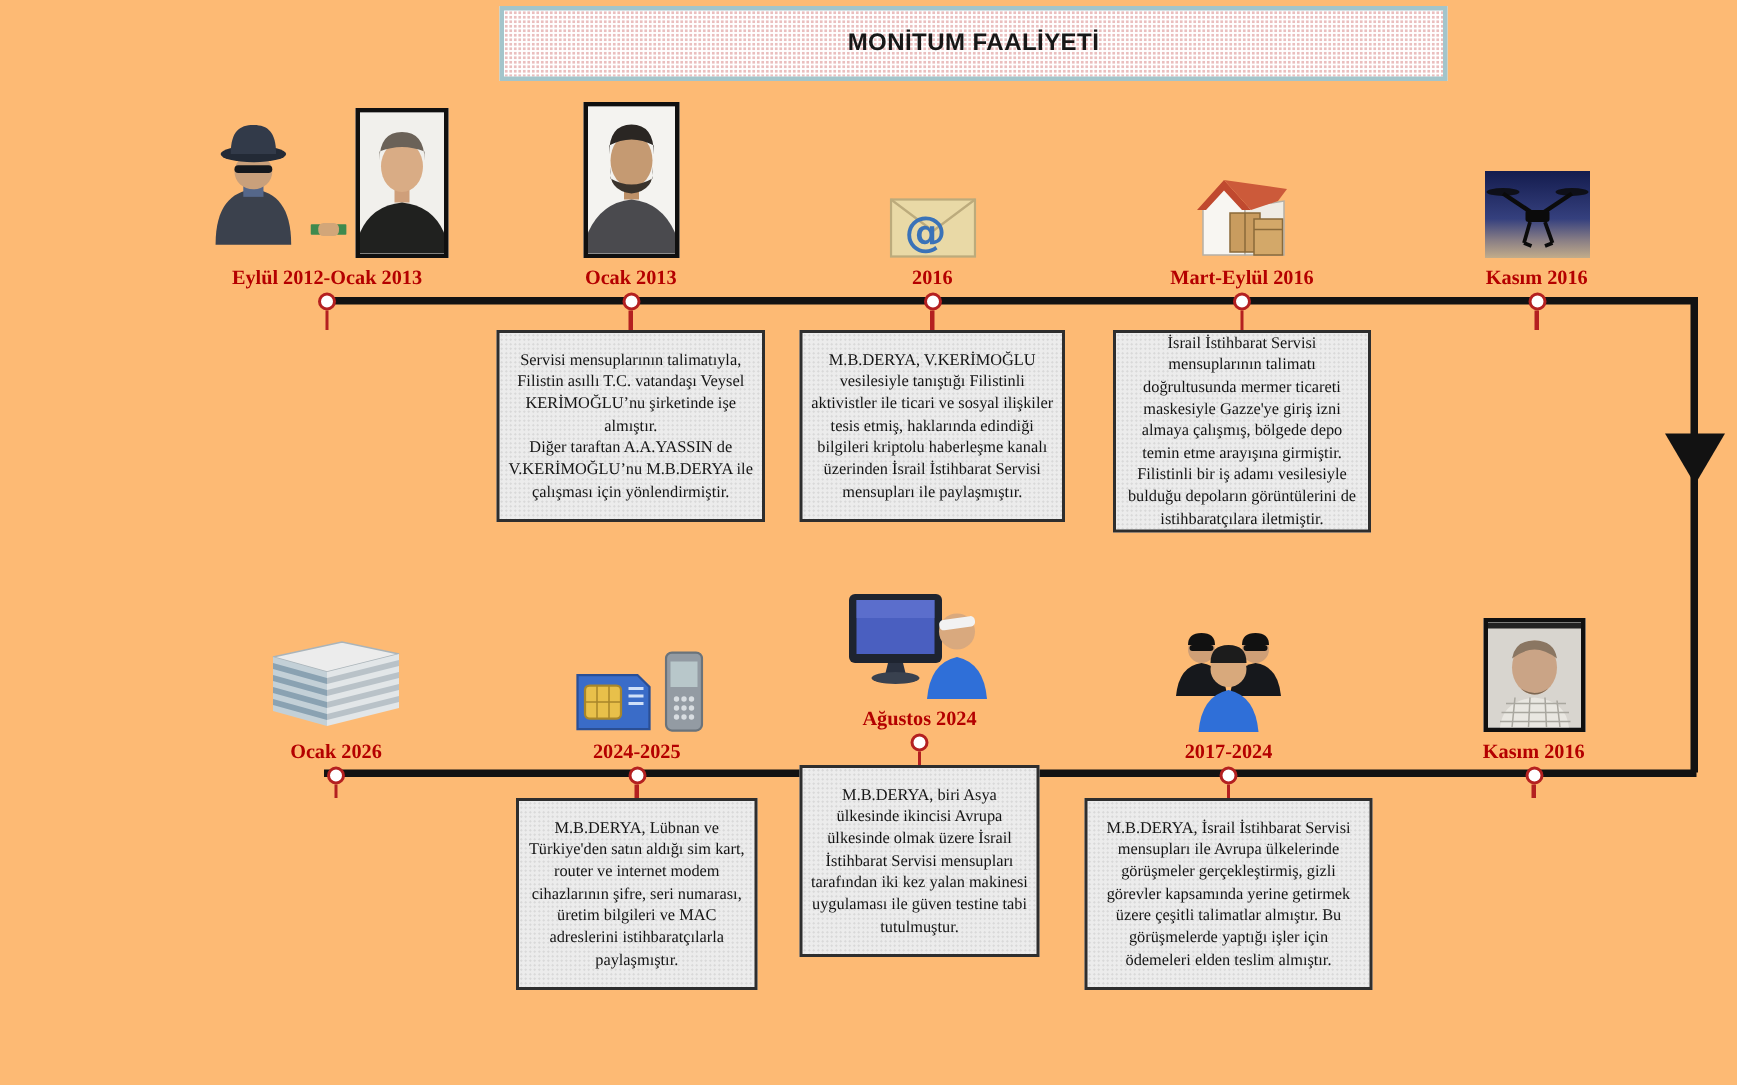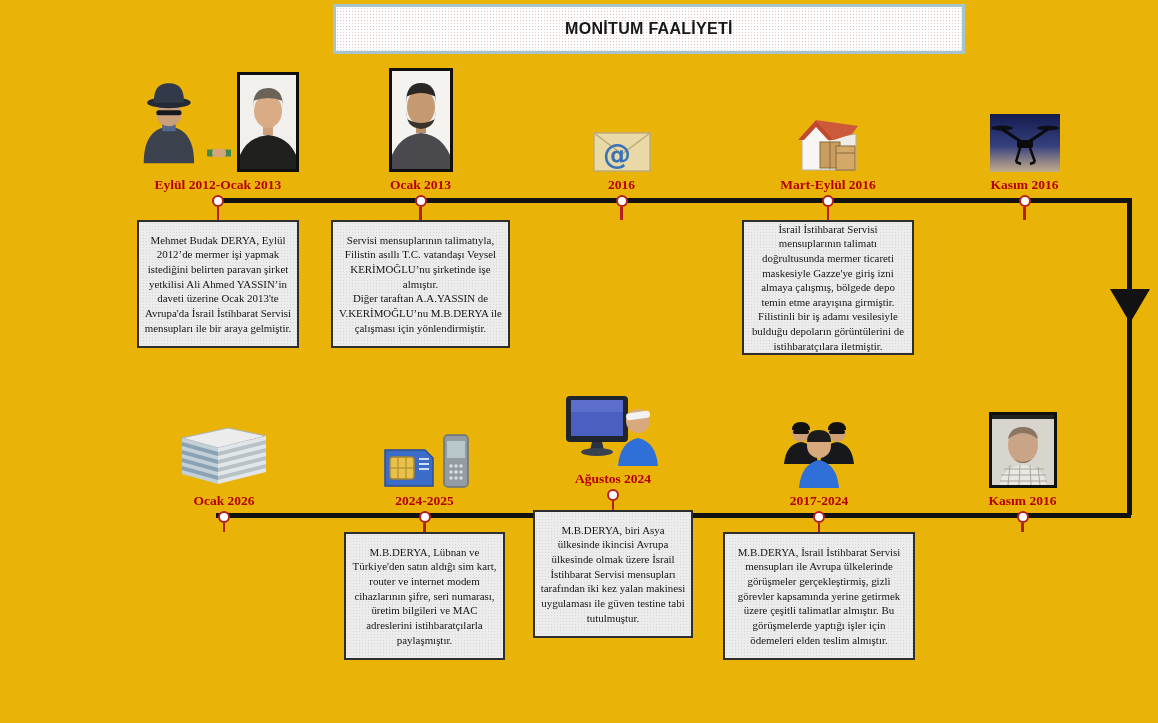--- a/index.html
+++ b/index.html
@@ -1,16 +1,16 @@
 <!DOCTYPE html>
 <html><head>
 <meta charset="utf-8">
 <style>
   html,body{margin:0;padding:0;background:#fff;}
-  .canvas{position:relative;width:1158px;height:723px;background:#eab308;overflow:hidden;
+  .canvas{position:relative;width:1158px;height:723px;background:#fdba74;overflow:hidden;
           font-family:"Liberation Serif",serif;}
 
   
   .title-box{position:absolute;left:333px;top:4px;width:626px;height:44px;
     border:3px solid #a3c5cb;
     background-color:#fff;
     background-image:radial-gradient(#eabfbf 0.9px, transparent 0.9px);
     background-size:3px 3px;
     display:flex;align-items:center;justify-content:center;}
   .title-box span{font-family:"Liberation Sans",sans-serif;font-weight:bold;
@@ -88,23 +88,20 @@
           <ellipse cx="28" cy="36" rx="14" ry="17" fill="#d9ac85"></ellipse>
           <path d="M13 32 Q13 13 28 13 Q43 13 43 32 L43 26 Q28 20 13 26 Z" fill="#6b6258"></path>
         </svg>
       </div>
     </div>
     <div class="date">Eylül 2012-Ocak 2013</div>
     <div class="connector">
       <span class="dot"></span>
       <span class="stem"></span>
     </div>
-    <div class="box">
-      <p>Mehmet Budak DERYA, Eylül 2012’de mermer işi yapmak istediğini belirten paravan şirket yetkilisi Ali Ahmed YASSIN’in daveti üzerine Ocak 2013'te Avrupa'da İsrail İstihbarat Servisi mensupları ile bir araya gelmiştir.</p>
-    </div>
   </div>
 
   <div class="group g-top" style="left:331px;top:62px;width:179px;">
     <div class="icon-area">
       <div class="photo-frame">
         <svg width="58" height="98" viewBox="0 0 58 98">
           <rect width="58" height="98" fill="#f4f3f0"></rect>
           <rect x="24" y="48" width="10" height="14" fill="#bd9067"></rect>
           <path d="M0 98 L0 84 Q9 64 29 62 Q49 64 58 84 L58 98 Z" fill="#4a4a4e"></path>
           <ellipse cx="29" cy="36" rx="14" ry="18" fill="#c59a72"></ellipse>
@@ -129,20 +126,23 @@
       <svg width="58" height="40" viewBox="0 0 58 40">
         <rect x="1" y="1" width="56" height="38" fill="#e9d9a6" stroke="#bcab7c" stroke-width="1.5"></rect>
         <path d="M1 1 L29 22 L57 1" fill="none" stroke="#bcab7c" stroke-width="1.5"></path>
         <text x="10" y="32" font-size="28" font-weight="bold" fill="#3a72b8" font-family="DejaVu Sans, sans-serif">@</text>
       </svg>
     </div>
     <div class="date">2016</div>
     <div class="connector">
       <span class="dot"></span>
       <span class="stem"></span>
+    </div>
+    <div class="box">
+      <p>M.B.DERYA, V.KERİMOĞLU vesilesiyle tanıştığı Filistinli aktivistler ile ticari ve sosyal ilişkiler tesis etmiş, haklarında edindiği bilgileri kriptolu haberleşme kanalı üzerinden İsrail İstihbarat Servisi mensupları ile paylaşmıştır.</p>
     </div>
   </div>
 
   <div class="group g-top tall" style="left:742px;top:62px;width:172px;">
     <div class="icon-area">
       <svg width="64" height="60" viewBox="0 0 64 60">
         <polygon points="6,58 6,26 20,12 34,26 34,58" fill="#f8f6f2" stroke="#b5b0a6" stroke-width="1"></polygon>
         <polygon points="34,26 60,22 60,58 34,58" fill="#efece4" stroke="#b5b0a6" stroke-width="1"></polygon>
         <path d="M2 28 L20 8 L38 28 L32 28 L20 15 L8 28 Z" fill="#c0492f"></path>
         <polygon points="20,8 62,14 56,22 38,28" fill="#cc5a3a"></polygon>

